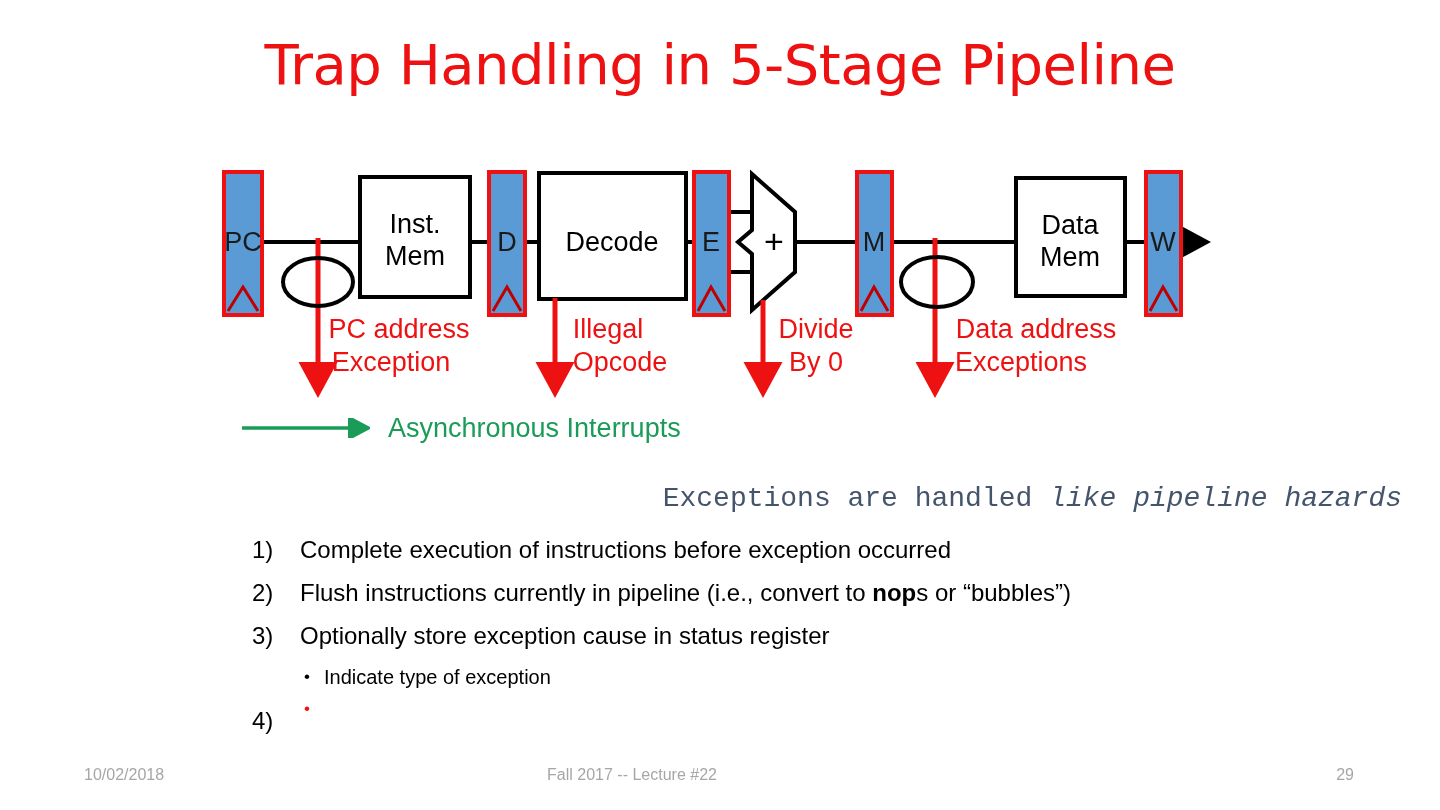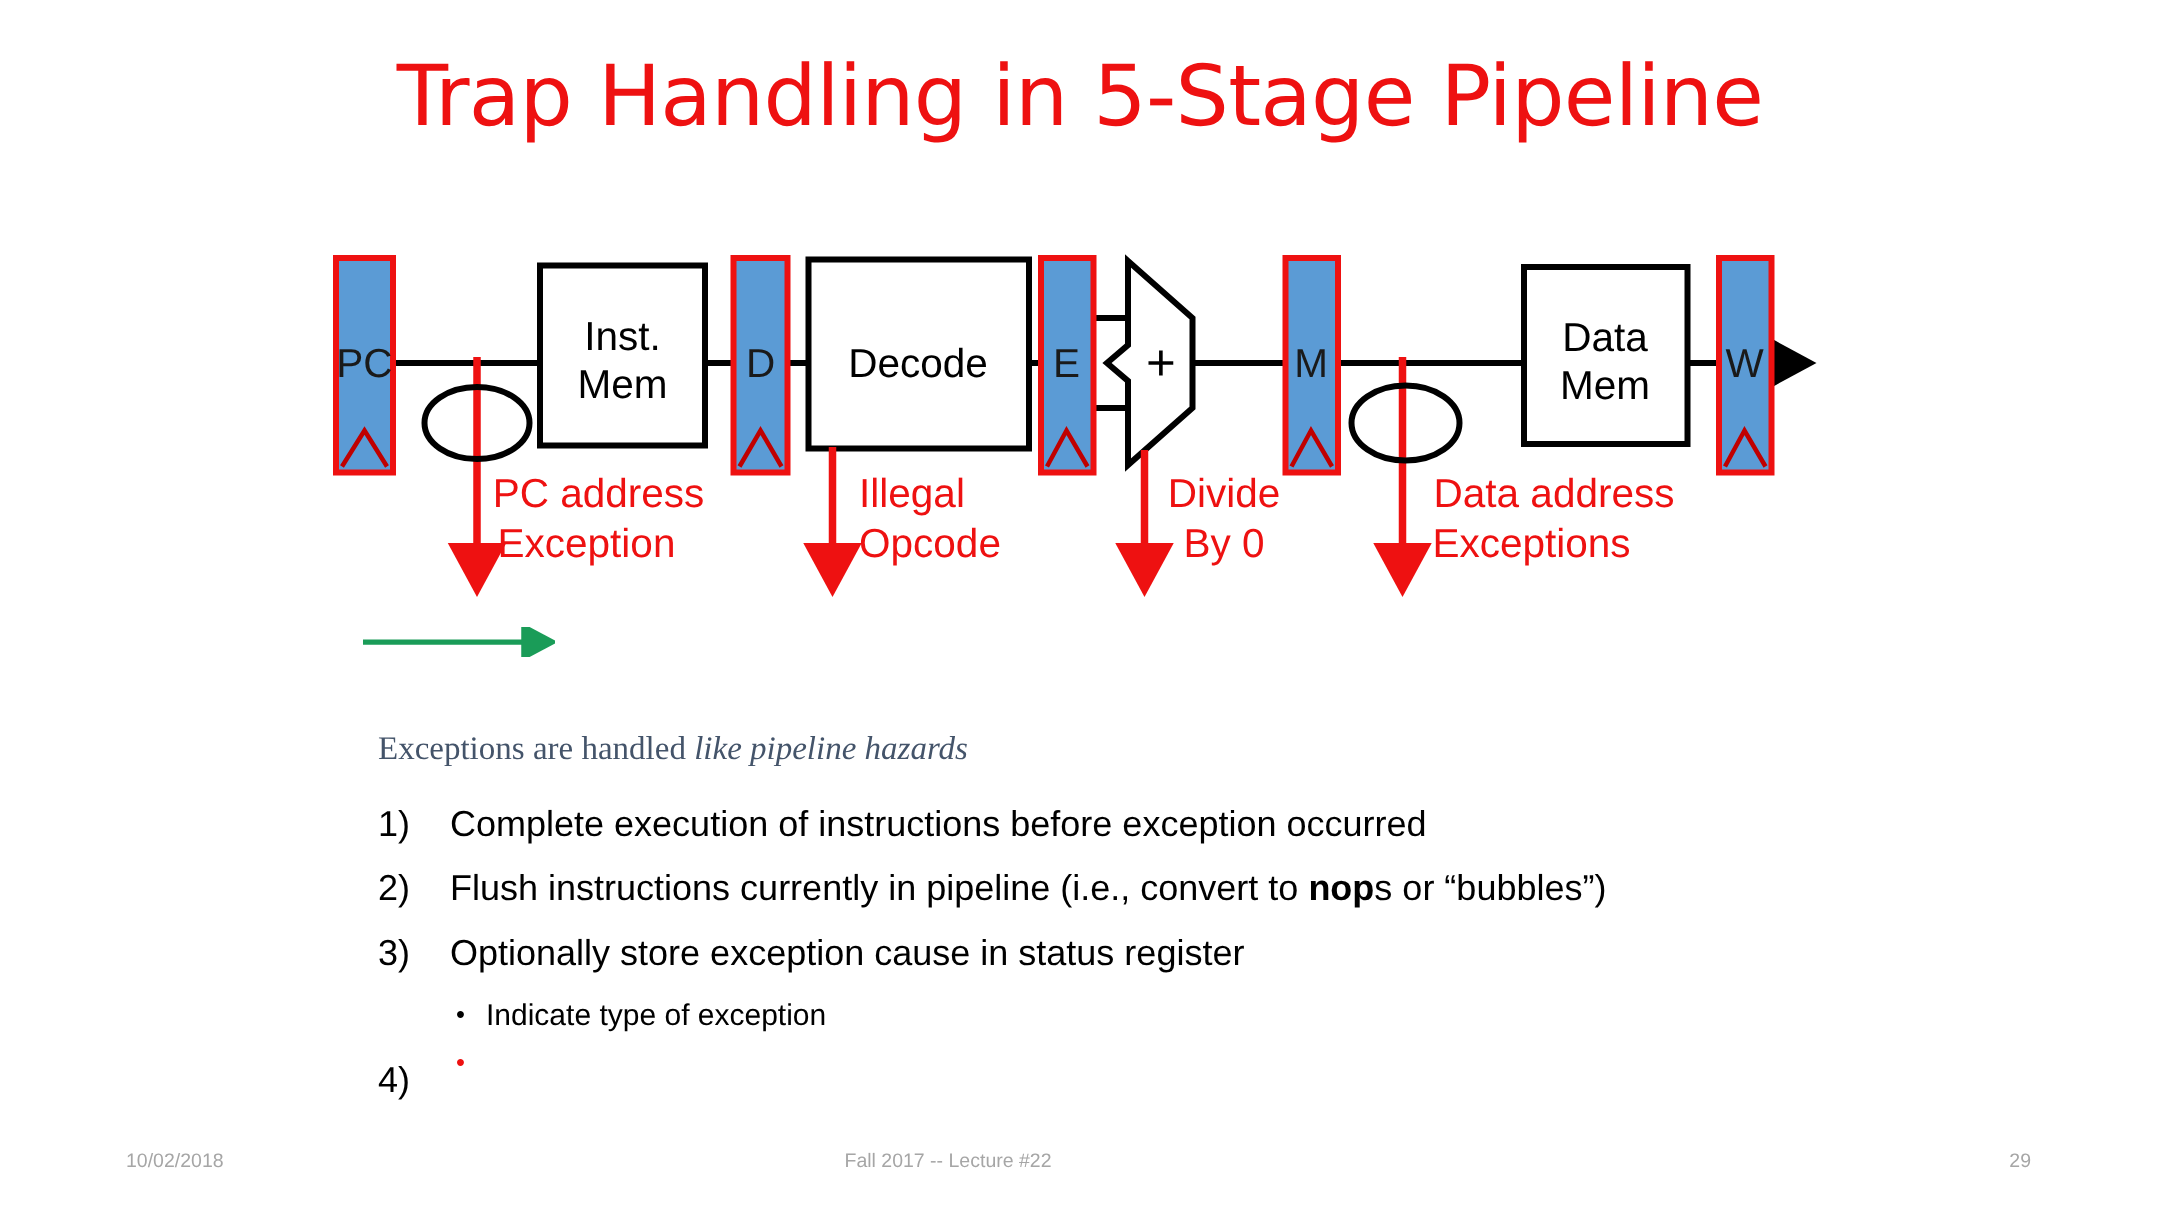--- a/index.html
+++ b/index.html
@@ -85,26 +85,27 @@
   }
 
   
   #body-text {
     position: absolute;
     left: 252px;
     top: 482px;
     width: 1150px;
   }
   #lead-line {
-    font-family: Liberation Serif, serif;
-    font-size: 22px;
+    font-family: Liberation Mono, monospace;
+    font-size: 28px;
     line-height: 34px;
     color: #44546a;
     margin-bottom: 12px;
     white-space: nowrap;
+    text-align: right;
   }
   #lead-line .em { font-style: italic; }
 
   ol.numbered {
     list-style: none;
     margin: 0;
     padding: 0;
   }
   ol.numbered > li {
     position: relative;
@@ -146,21 +147,21 @@
   .strong { font-weight: bold; margin-top: 24px; }
 
   
   #footer {
     position: absolute;
     left: 0;
     bottom: 24px;
     width: 1440px;
     height: 20px;
     font-family: "Liberation Sans", sans-serif;
-    font-size: 13px;
+    font-size: 16px;
     color: #a6a6a6;
     margin-top: 10px;
   }
   #footer-date   { position: absolute; left: 84px;  top: 0; }
   #footer-center { position: absolute; left: 0; top: 0; width: 1264px; text-align: center; }
   #footer-page   { position: absolute; right: 86px; top: 0; }
 </style>
 </head>
 <body>
 
@@ -277,20 +278,21 @@
   <div id="async-arrow-wrap">
     <svg width="130" height="20" viewBox="0 0 130 20" xmlns="http://www.w3.org/2000/svg">
       <defs>
         <marker id="greenArrow" markerWidth="9" markerHeight="9" refX="3" refY="4.5" orient="auto" markerUnits="strokeWidth">
           <path d="M0,0.8 L7,4.5 L0,8.2 z" fill="#1a9c58"></path>
         </marker>
       </defs>
       <line x1="2" y1="10" x2="118" y2="10" stroke="#1a9c58" stroke-width="3.5" marker-end="url(#greenArrow)"></line>
     </svg>
   </div>
+  <div id="async-label">Asynchronous Interrupts</div>
 </div>
 
 <div id="body-text">
 
   <div id="lead-line">
     <span>Exceptions are handled </span><span class="em">like pipeline hazards</span>
   </div>
 
   <ol class="numbered">
 

